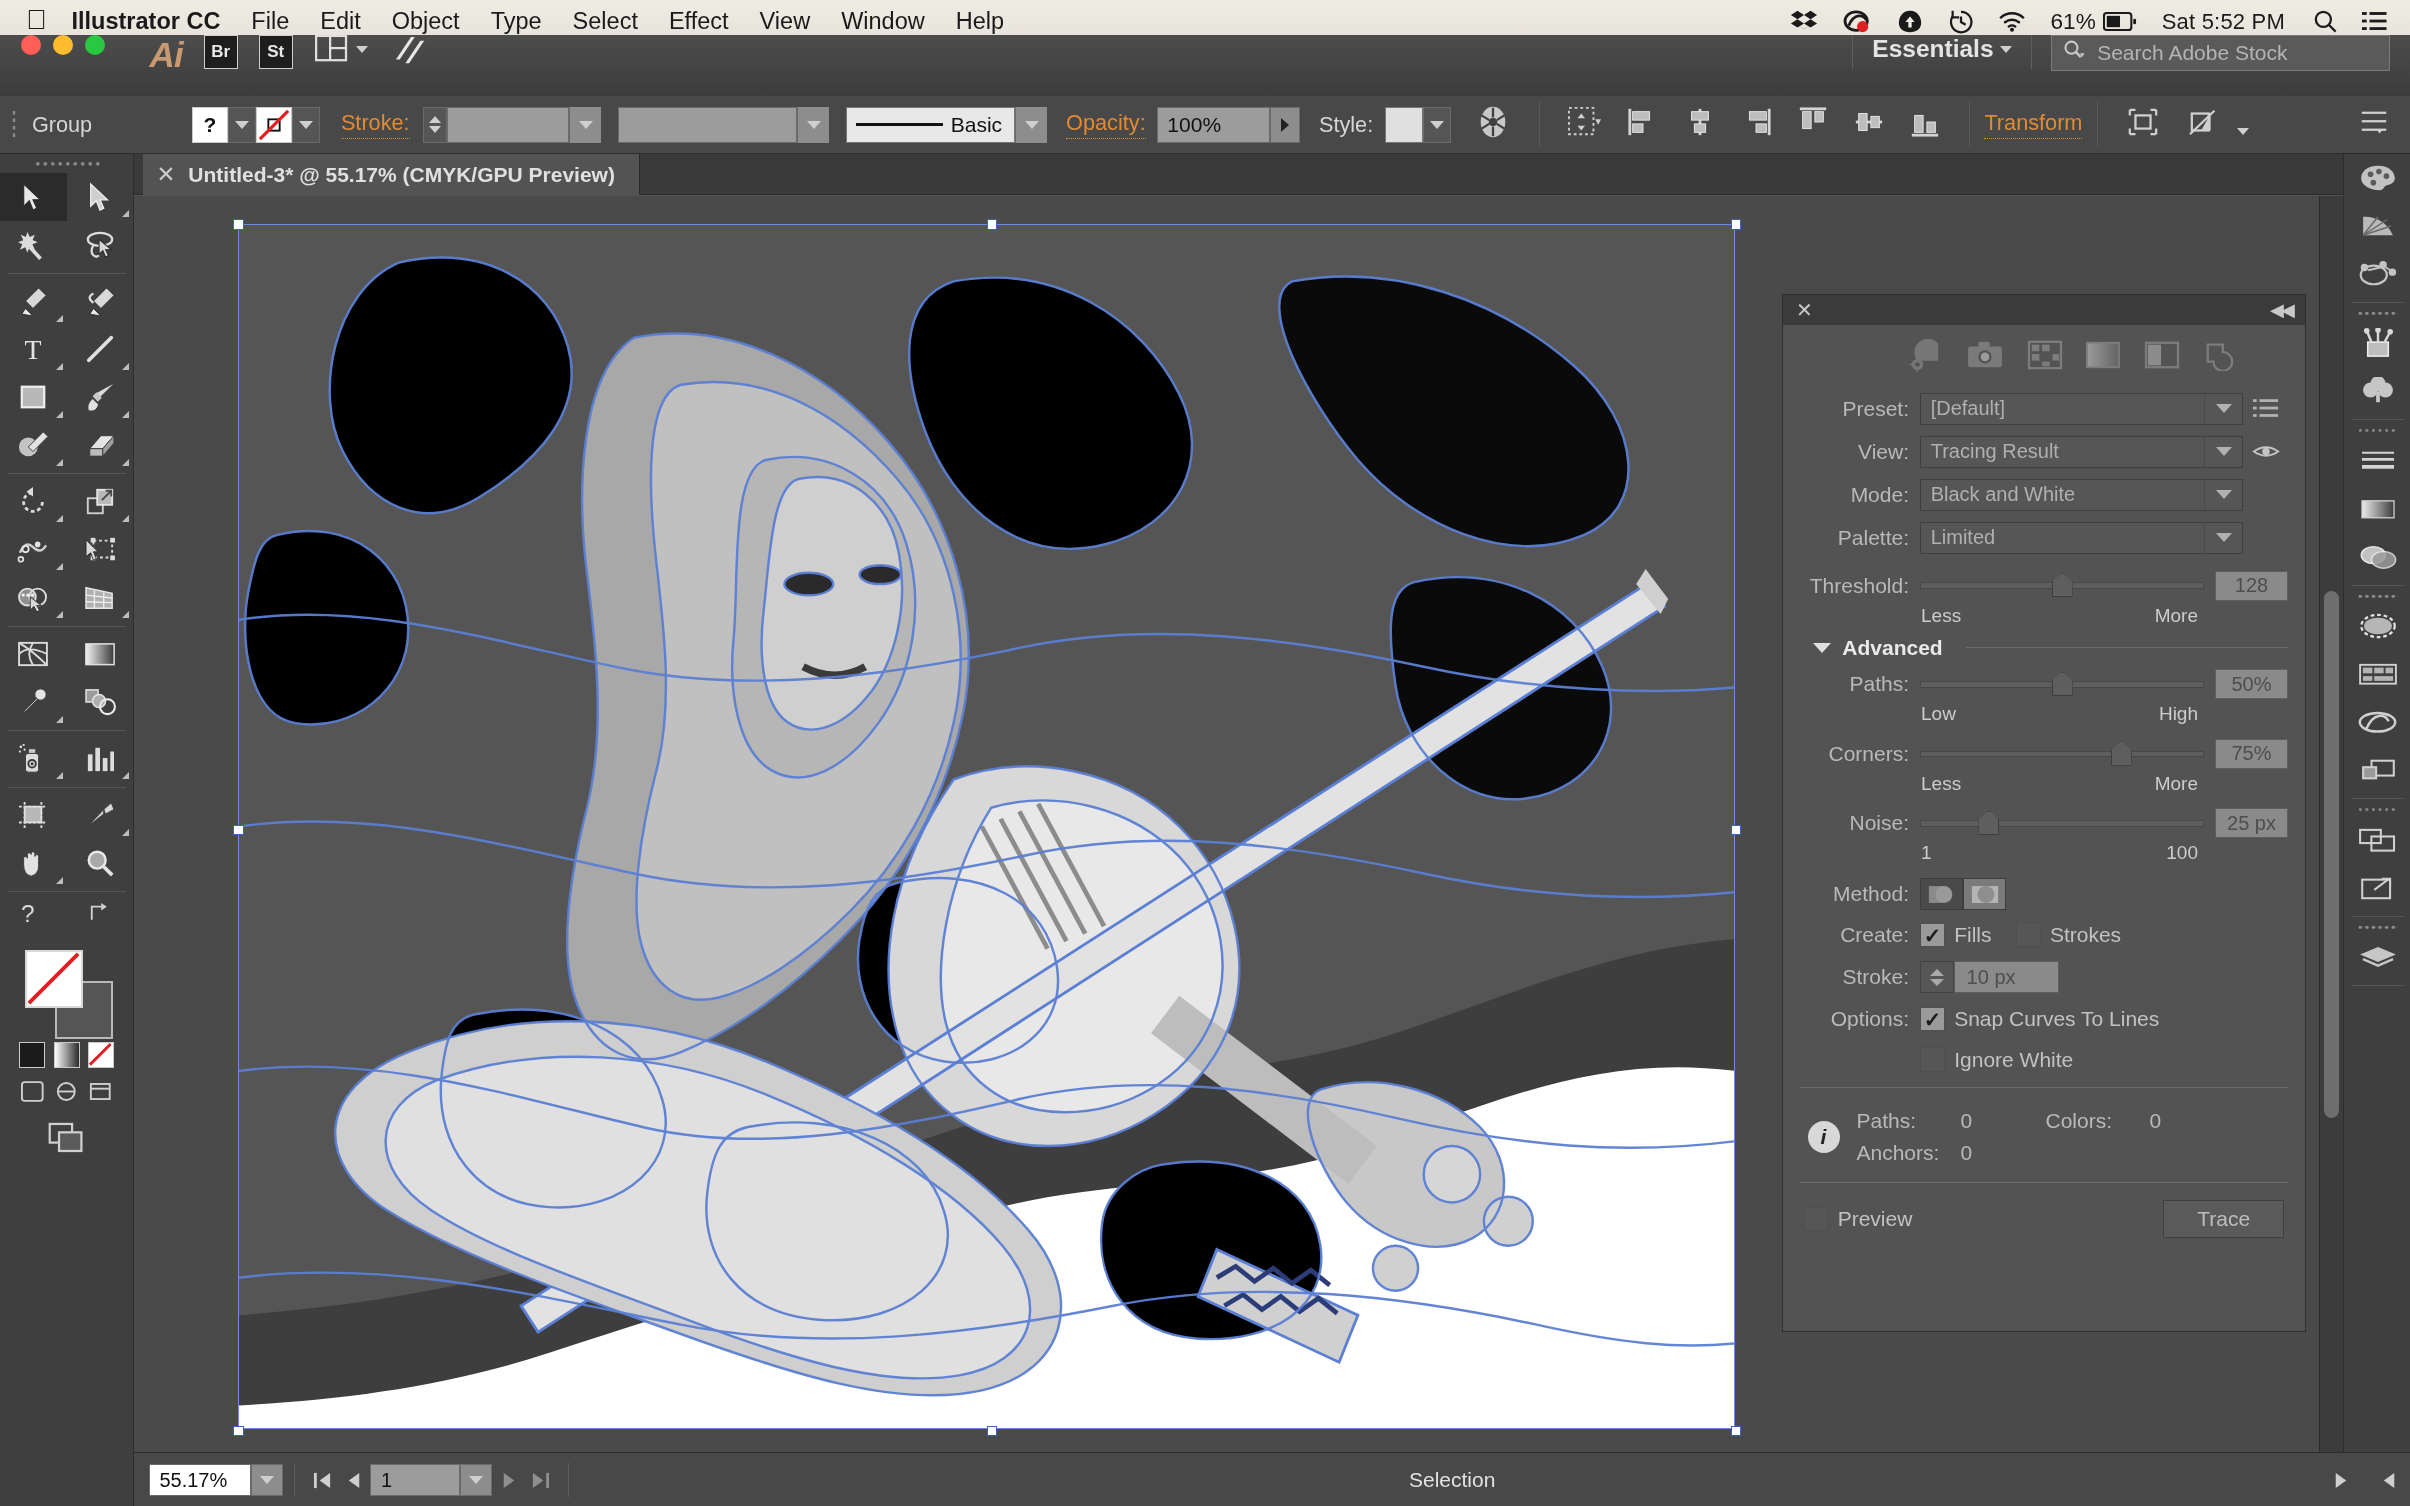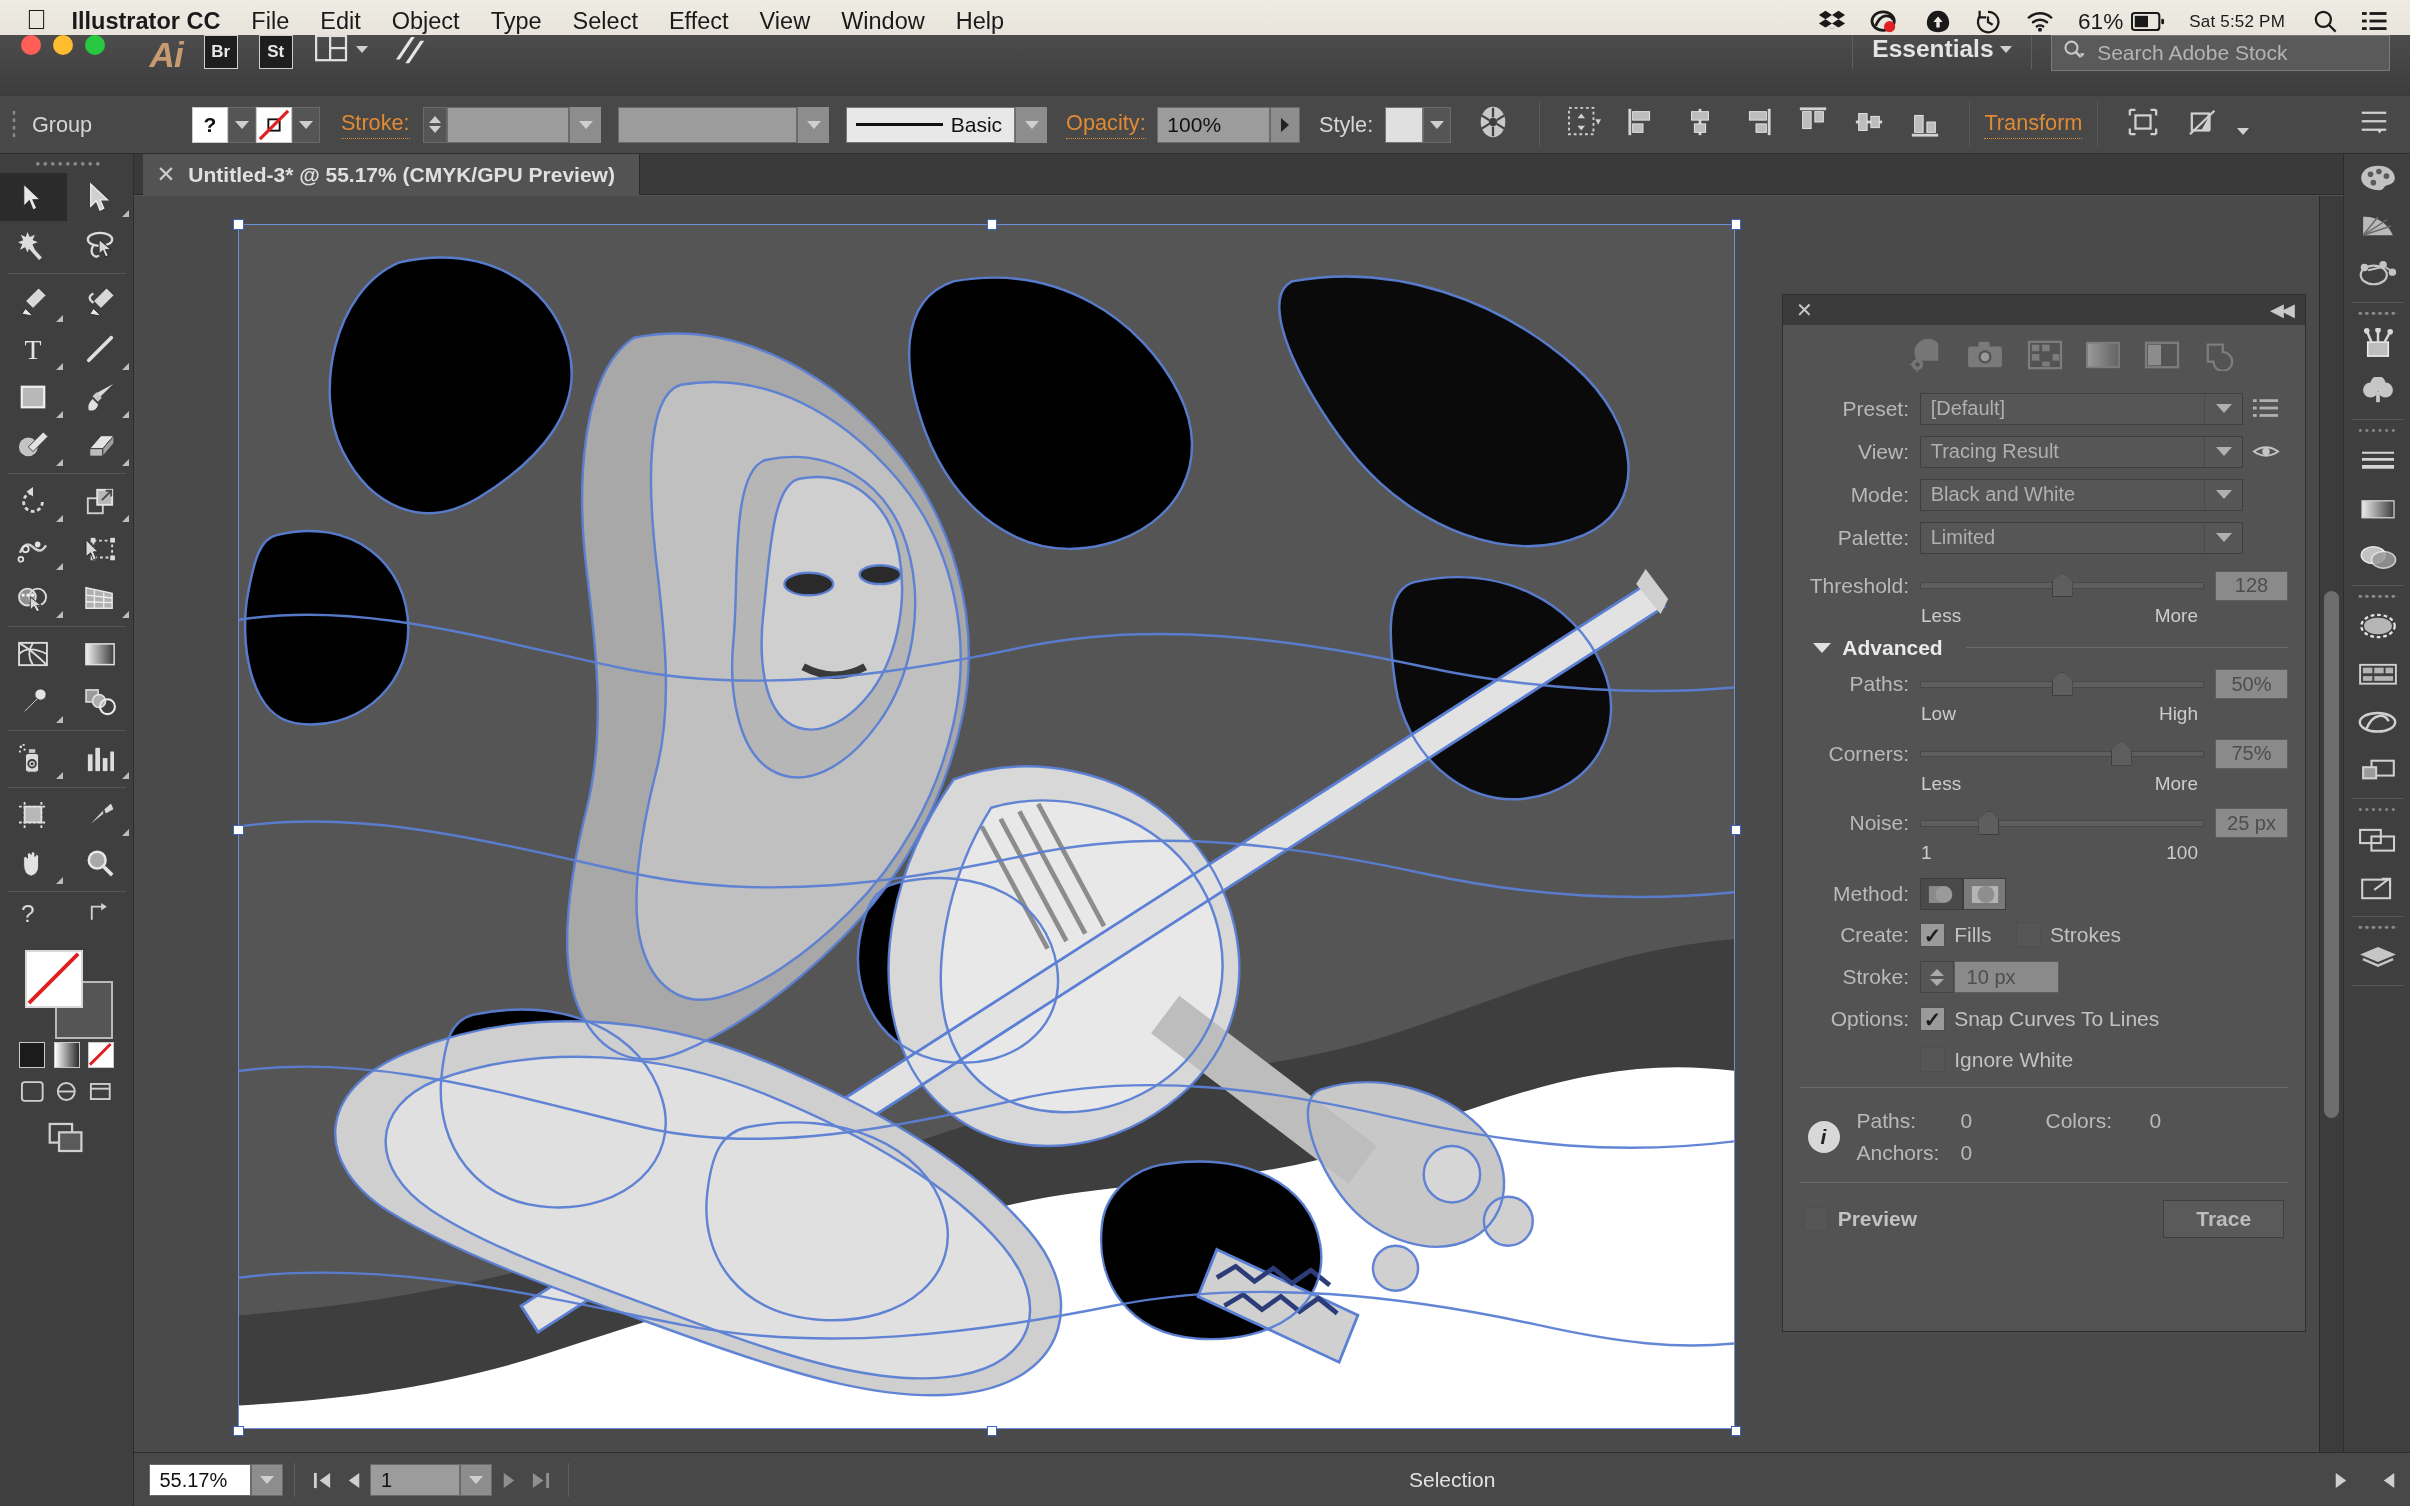--- a/index.html
+++ b/index.html
@@ -15,21 +15,21 @@
   .macbar {
     position:absolute; left:0; top:0; width:2411px; height:43px;
     background: linear-gradient(#efece4,#e6e2d9);
     display:flex; align-items:center; color:#1a1a1a; font-size:23.5px;
   }
   .macbar .apple { margin-left:26px; margin-right:24.5px; font-size:28px; line-height:1; position:relative; top:-1.9px;}
   .macbar .mi { margin-right:31px; white-space:nowrap; }
   .macbar .mi.app-name { font-weight:bold; }
   .macbar .spacer { flex:1; }
   .macbar .sysitem { margin-right:24.5px; display:flex; align-items:center; }
-  .macbar .clock { margin-right:28px; font-size:17px; letter-spacing:0.2px;}
+  .macbar .clock { margin-right:28px; font-size:22px; letter-spacing:0.2px;}
   .macbar .battpct { font-size:22.6px; margin-right:7.5px; }
 
   
   .appbar {
     position:absolute; left:0; top:35px; width:2411px; height:63px;
     background:linear-gradient(#4c4c4c,#3c3c3c);
     border-bottom:0.9px solid #2c2c2c;
     display:flex; align-items:flex-start;
   }
   .traffic { display:flex; align-items:center; margin-left:21px; }
@@ -185,21 +185,21 @@
   .sc-dn{width:0;height:0;border-left:7.5px solid transparent;border-right:7.5px solid transparent;border-top:7.5px solid #aaa;}
   .stepval { width:105px;height:32px;background:#8a8a8a;border:0.9px solid #5e5e5e; color:#4e4e4e;font-size:20px;display:flex;align-items:center;padding-left:11.3px;}
   .hline { height:0.9px; background:#6a6a6a; margin:7.5px 0; }
   .infosec { display:flex; align-items:center; padding:9.4px 0 5.6px 7.5px;}
   .infoi { width:32px;height:32px;border-radius:50%;background:#d8d8d8;color:#222;font-size:21px;font-weight:bold;
       display:flex;align-items:center;justify-content:center; font-style:italic; margin-right:17px;}
   .infogrid { flex:1; color:#b9b9b9; font-size:21px; }
   .infoline { display:flex; height:32px; align-items:center;}
   .infoline .k { width:104px; }
   .infoline .v { width:85px; }
-  .footer { display:flex; align-items:center; padding:9.4px 3.8px;font-weight:bold; }
+  .footer { display:flex; align-items:center; padding:9.4px 3.8px; }
   .tracebtn { margin-left:auto; width:121px; height:38px; background:#5a5a5a; border:0.9px solid #3f3f3f;
       color:#bdbdbd; font-size:21px; display:flex;align-items:center;justify-content:center;}
 
   
   .rdock { position:absolute; right:0; top:154px; width:68px; bottom:55px; background:#3f3f3f; border-left:0.9px solid #2d2d2d;}
   .rd-item { height:48px; display:flex; align-items:center; justify-content:center; }
   .rd-div { height:0.9px; background:#555; margin:3.8px 7.5px; }
   .rd-grip { height:13px; display:flex;align-items:center;justify-content:center;}
   .rd-grip .dd{width:41px;height:4.7px;background-image:radial-gradient(#8a8a8a 40%, transparent 41%);background-size:6.6px 4.7px;}
 

